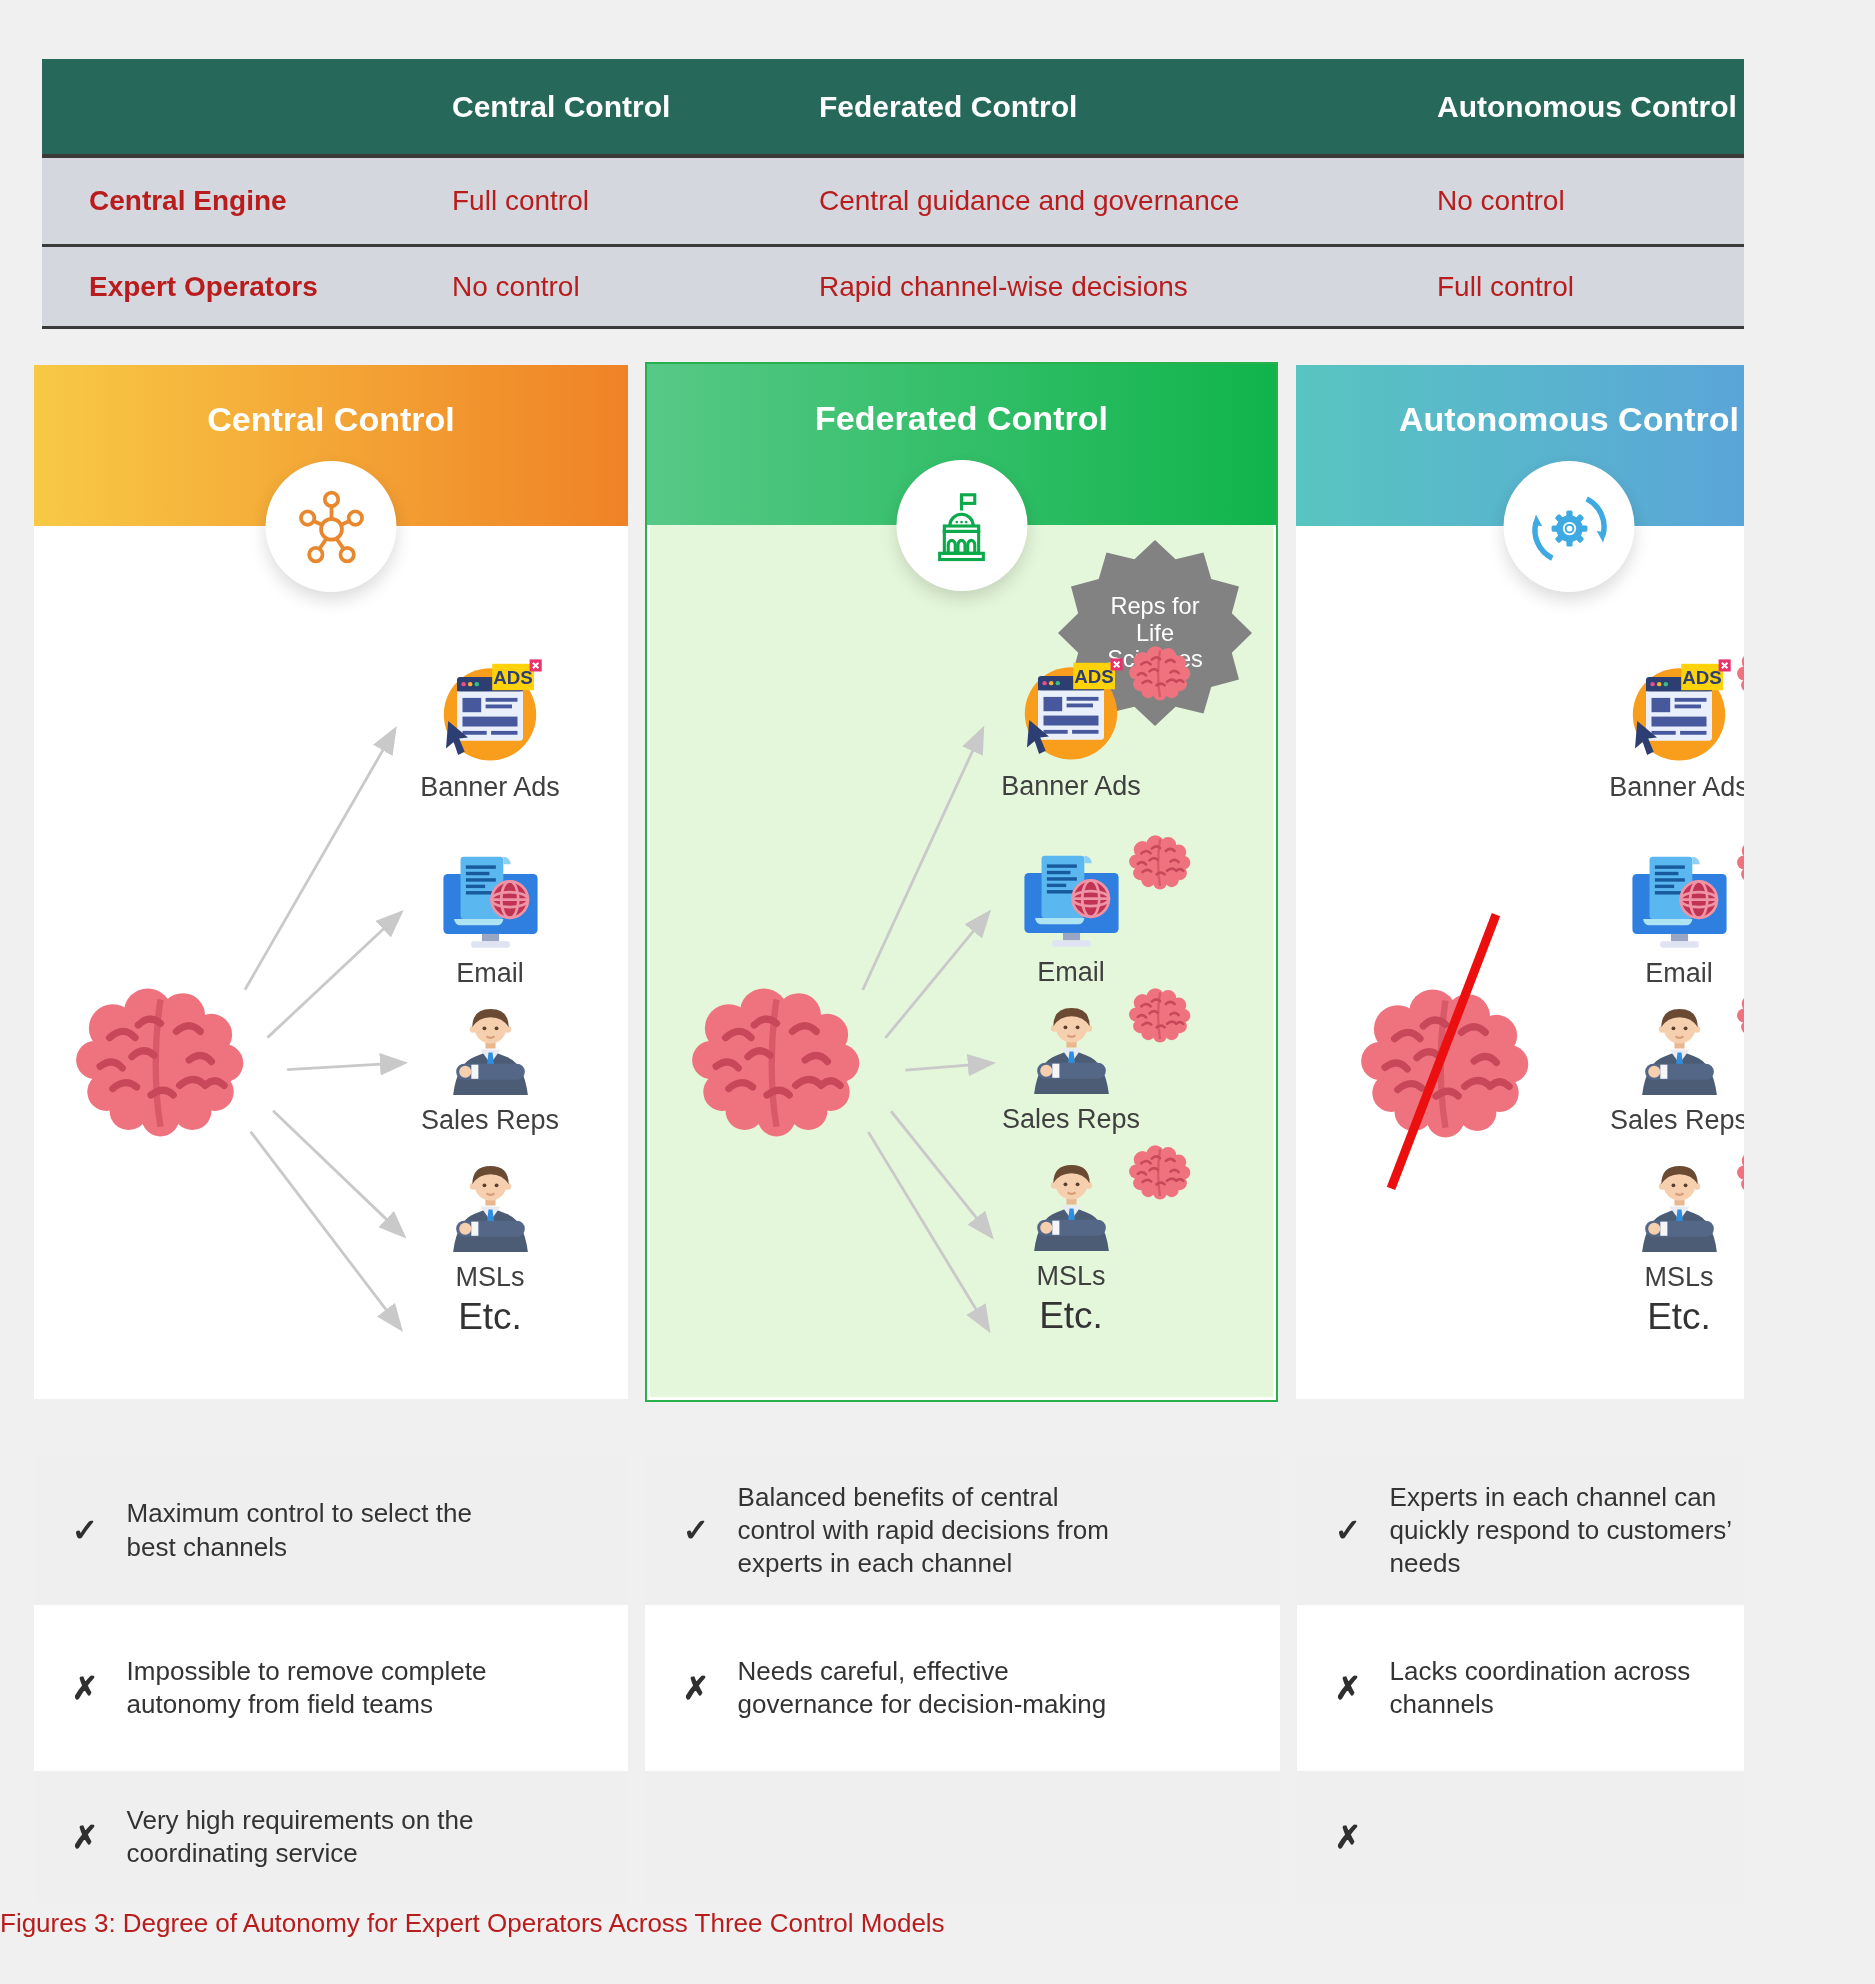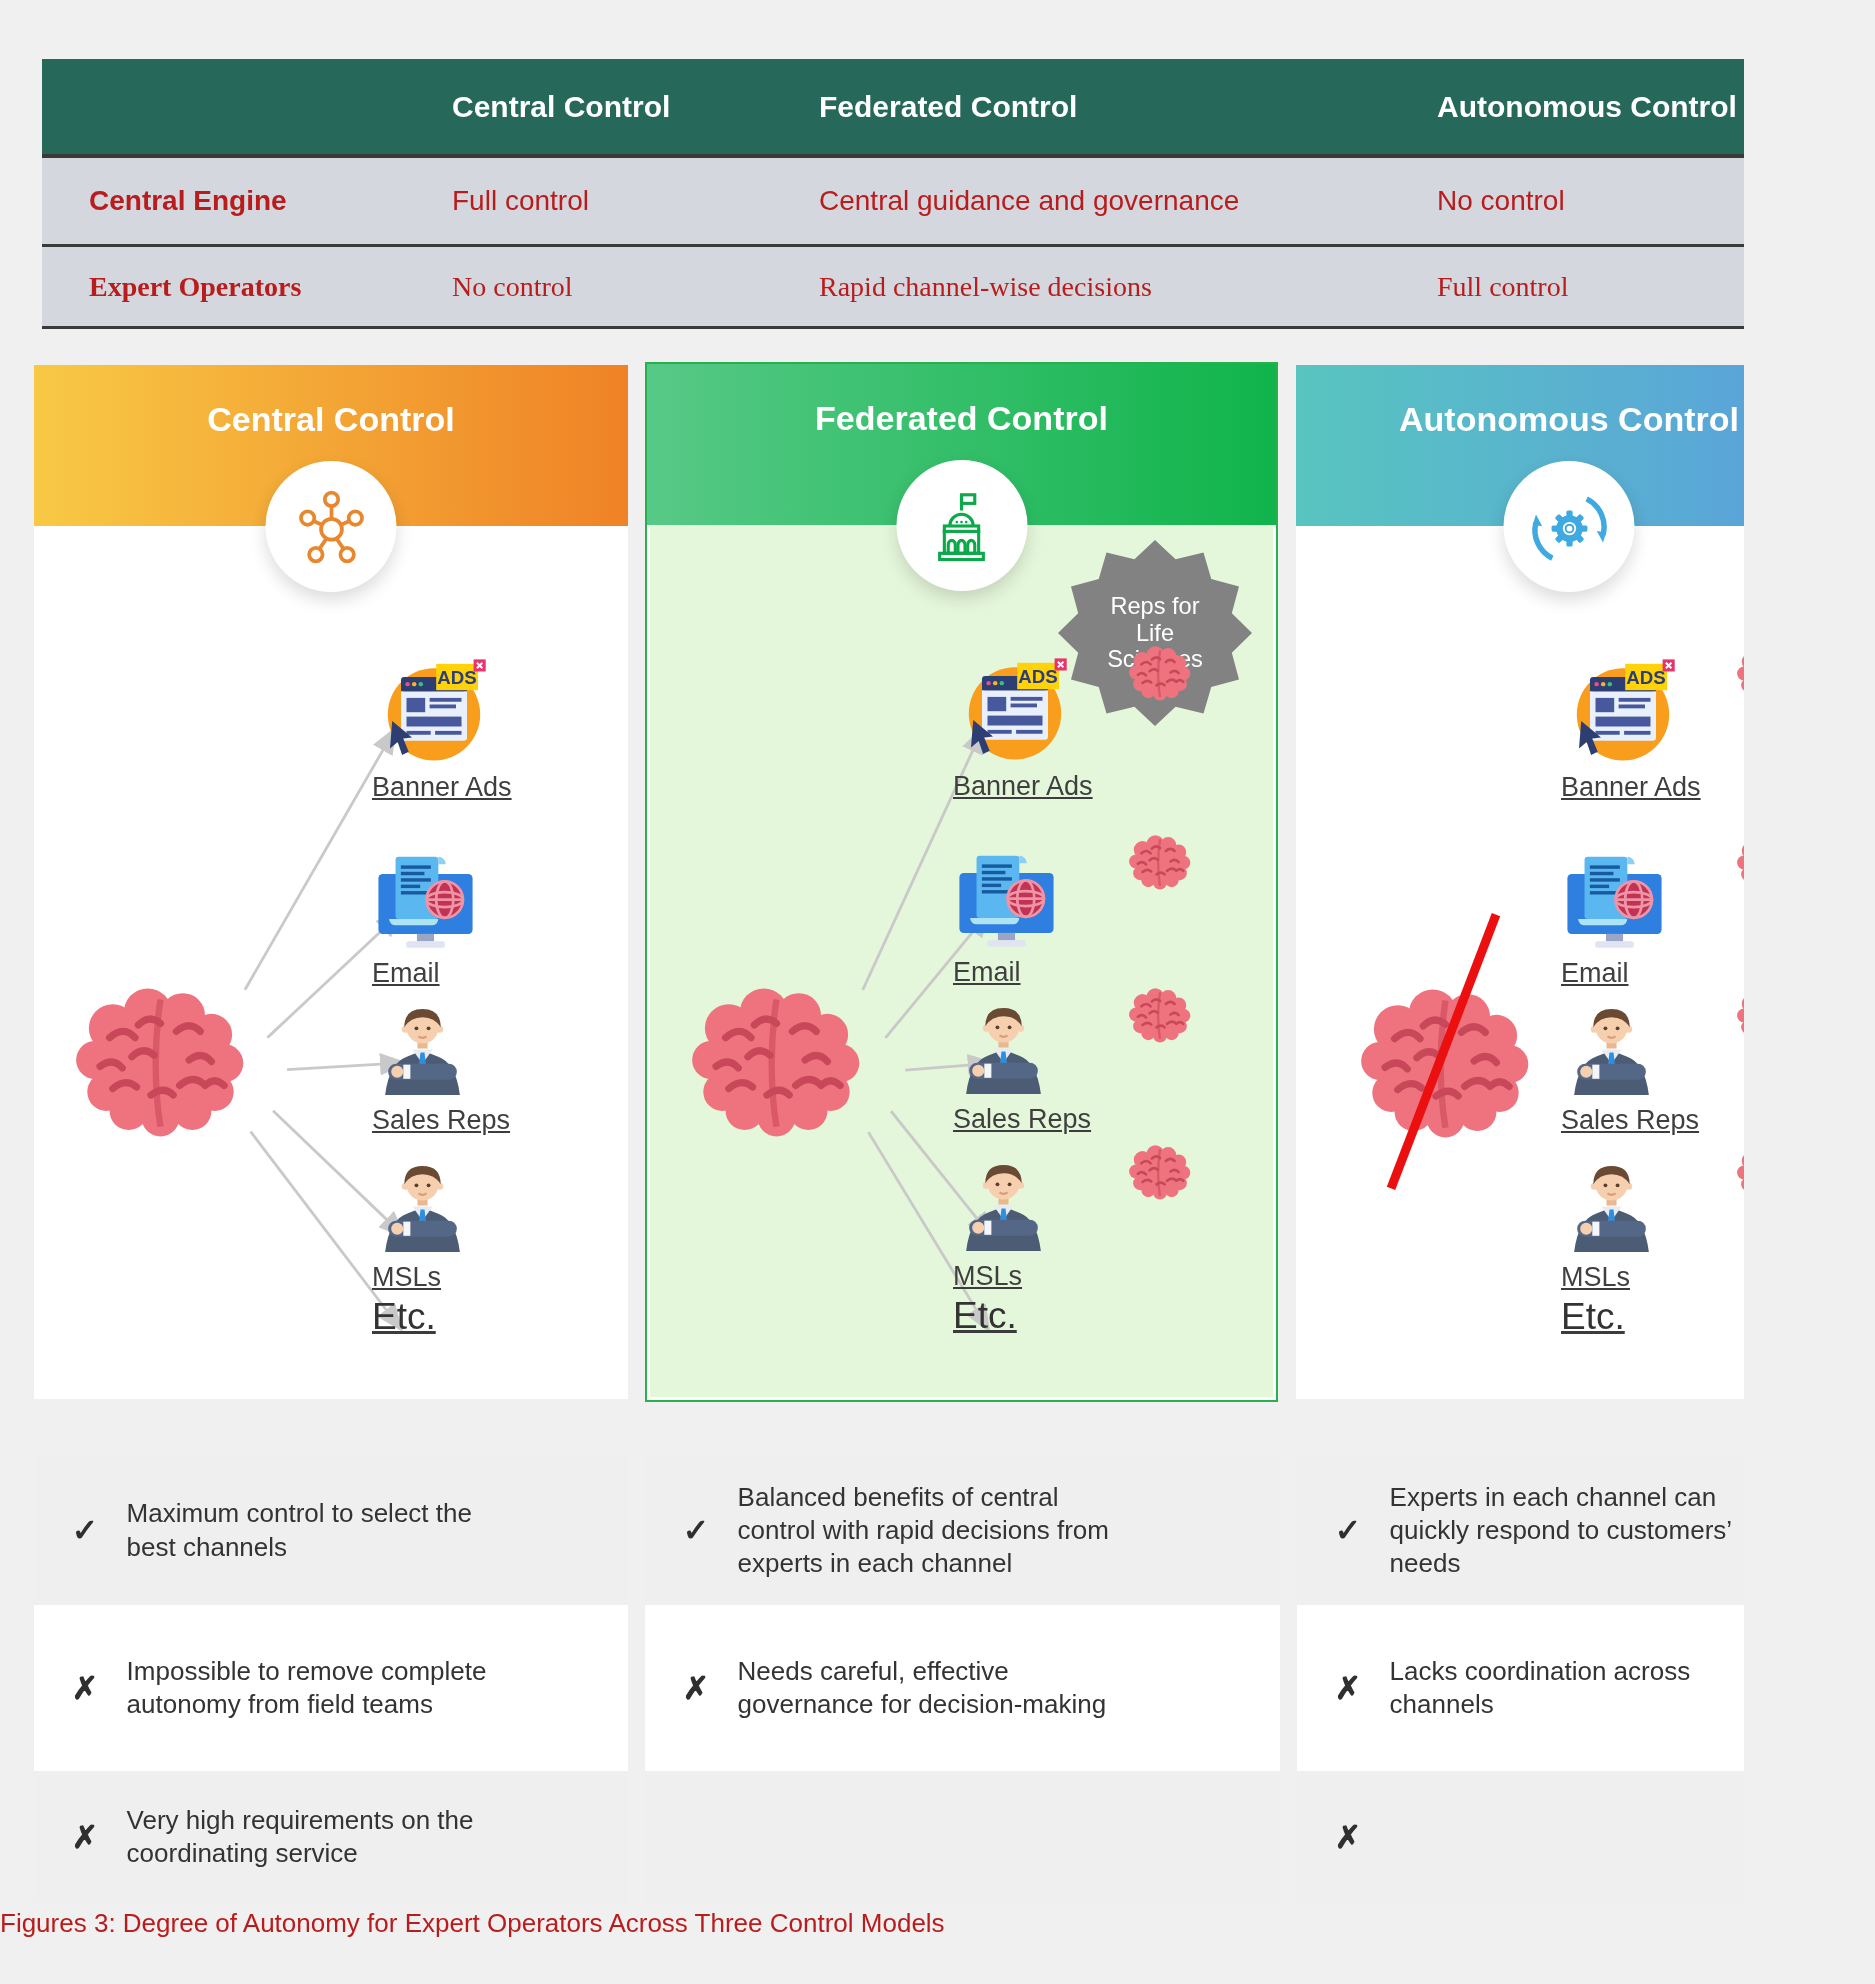--- a/index.html
+++ b/index.html
@@ -5,21 +5,21 @@
   html,body{margin:0;padding:0;background:#f0f0f0;}
   .page{position:relative;width:1744px;height:1985px;background:#f0f0f0;
         font-family:"Liberation Sans",sans-serif;overflow:hidden;color:#3c3c3c;}
 
   
   .cmp-table{position:absolute;left:42px;top:59px;width:1792px;}
   .trow{display:grid;grid-template-columns:371px 367px 618px 435px;align-items:center;}
   .trow.thead{background:#26685a;height:95px;color:#fff;font-weight:bold;font-size:30px;}
   .trow.tbody{background:#d4d8de;font-size:28px;color:#b91c1c;}
   .trow.tbody.r1{height:86px;border-top:4.5px solid #3a3a3a;}
-  .trow.tbody.r2{height:79px;border-top:3.4px solid #3a3a3a;border-bottom:3.4px solid #3a3a3a;font-family:Liberation Serif, serif;}
+  .trow.tbody.r2{height:79px;border-top:3.4px solid #3a3a3a;border-bottom:3.4px solid #3a3a3a;}
   .tcell{padding-left:39px;}
   .tcell.rowlab{padding-left:47px;font-weight:bold;}
 
   
   .panel{position:absolute;background:#fff;}
   .panel-central{left:34px;top:365px;width:594px;height:1034px;}
   .panel-autonomous{left:1296px;top:365px;width:546px;height:1034px;}
   .panel-federated{left:645px;top:362px;width:629px;height:1036px;
                    border:2.8px solid #27b04b;background:#fff;}
   .fed-inner{position:absolute;left:2.8px;top:2.8px;right:2.8px;bottom:2.8px;background:#e5f7da;}
@@ -42,21 +42,21 @@
               color:#fff;font-size:23.6px;line-height:1.12;text-align:center;}
 
   
   .big-brain{position:absolute;width:191px;height:166px;}
   .brain-wrap{position:absolute;left:43px;top:540px;width:214px;height:293px;}
   .brain-wrap .big-brain{left:11.3px;top:73px;}
   .slash{position:absolute;left:100px;top:0;width:9px;height:293px;background:#ec0f0f;
          transform:rotate(21deg);}
   .arrows{position:absolute;left:0;top:0;width:100%;height:100%;}
 
-  .chan{position:absolute;width:236px;text-decoration:underline;}
+  .chan{position:absolute;width:236px;text-align:center;}
   .chan .clabel{font-size:27px;color:#3f3f3f;margin-top:4.5px;}
   .chan .clabel.etc{font-size:37px;color:#333;}
   .icon-banner{width:124px;height:110px;}
   .icon-email{width:107px;height:107px;}
   .icon-person{width:101px;height:101px;}
   .mini-brain{position:absolute;top:-12.4px;left:172px;width:70px;height:61px;}
 
   .col-c .chan{left:338px;}
   .col-f .chan{left:306px;}
   .col-a .chan{left:265px;}

